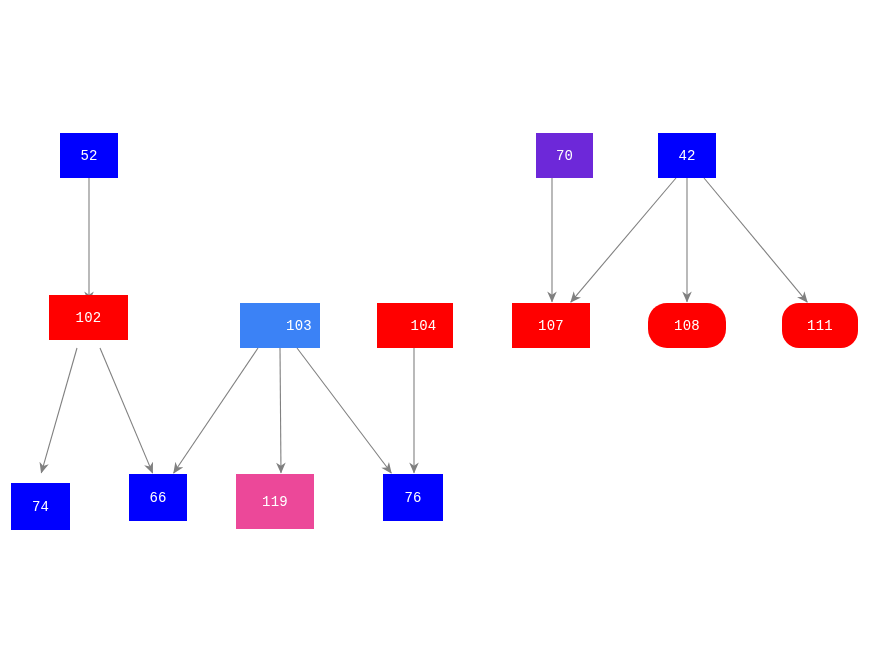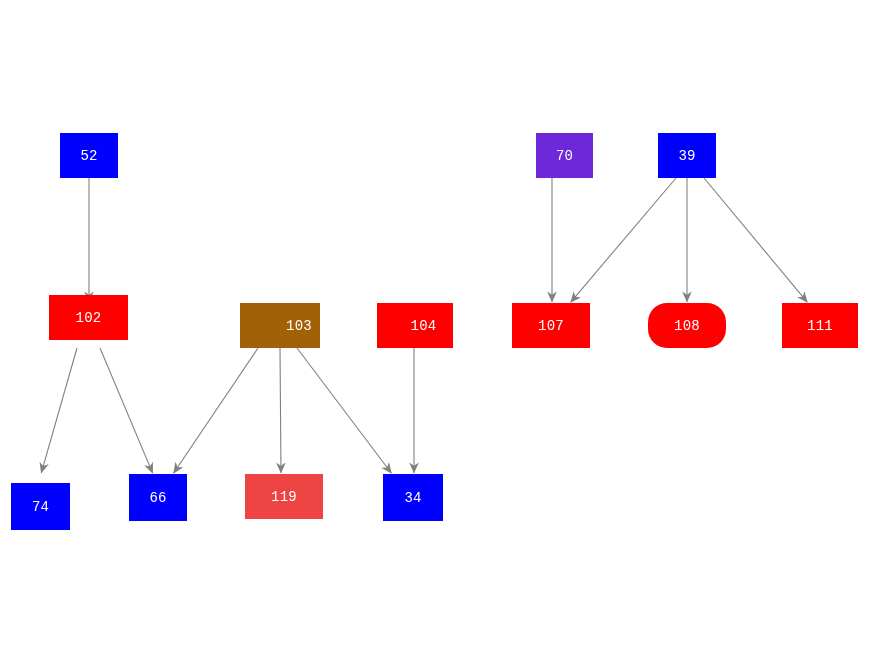--- a/index.html
+++ b/index.html
@@ -72,47 +72,47 @@
   </svg>
 
   <div id="node-group">
       <div class="node" style="left: 60px; top: 133px; width: 58px; height: 45px; background: rgb(0, 0, 255);">
         <span class="node-label" style="color: rgb(255, 255, 255);">52</span>
       </div>
       <div class="node" style="left: 523px; top: 133px; width: 57px; height: 45px; background: #6d28d9; margin-left: 13px;">
         <span class="node-label" style="color: rgb(255, 255, 255);">70</span>
       </div>
       <div class="node" style="left: 658px; top: 133px; width: 58px; height: 45px; background: rgb(0, 0, 255);">
-        <span class="node-label" style="color: rgb(255, 255, 255);">39</span>
+        <span class="node-label" style="color: rgb(255, 255, 255);">42</span>
       </div>
       <div class="node" style="left: 49px; top: 295px; width: 79px; height: 45px; background: rgb(255, 0, 0);">
         <span class="node-label" style="color: rgb(255, 255, 255);">102</span>
       </div>
-      <div class="node" style="left: 240px; top: 303px; width: 80px; height: 45px; background: #a16207; padding-left: 38px;">
+      <div class="node" style="left: 240px; top: 303px; width: 80px; height: 45px; background: #3b82f6; padding-left: 38px;">
         <span class="node-label" style="color: rgb(255, 255, 255);">103</span>
       </div>
       <div class="node" style="left: 377px; top: 303px; width: 76px; height: 45px; background: rgb(255, 0, 0); padding-left: 17px;">
         <span class="node-label" style="color: rgb(255, 255, 255);">104</span>
       </div>
       <div class="node" style="left: 512px; top: 303px; width: 78px; height: 45px; background: rgb(255, 0, 0);">
         <span class="node-label" style="color: #ffffff;">107</span>
       </div>
       <div class="node" style="left: 648px; top: 303px; width: 78px; height: 45px; background: rgb(255, 0, 0); border-radius: 19px;">
         <span class="node-label" style="color: rgb(255, 255, 255);">108</span>
       </div>
-      <div class="node" style="left: 782px; top: 303px; width: 76px; height: 45px; background: rgb(255, 0, 0);">
+      <div class="node" style="left: 782px; top: 303px; width: 76px; height: 45px; background: rgb(255, 0, 0); border-radius: 17px;">
         <span class="node-label" style="color: rgb(255, 255, 255);">111</span>
       </div>
       <div class="node" style="left: 11px; top: 474px; width: 59px; height: 47px; background: rgb(0, 0, 255); margin-top: 9px;">
         <span class="node-label" style="color: rgb(255, 255, 255);">74</span>
       </div>
       <div class="node" style="left: 129px; top: 474px; width: 58px; height: 47px; background: rgb(0, 0, 255);">
         <span class="node-label" style="color: rgb(255, 255, 255);">66</span>
       </div>
-      <div class="node" style="left: 245px; top: 474px; width: 78px; height: 45px; background: #ef4444;">
+      <div class="node" style="left: 236px; top: 474px; width: 78px; height: 55px; background: #ec4899;">
         <span class="node-label" style="color: rgb(255, 255, 255);">119</span>
       </div>
       <div class="node" style="left: 383px; top: 474px; width: 60px; height: 47px; background: rgb(0, 0, 255);">
-        <span class="node-label" style="color: rgb(255, 255, 255);">34</span>
+        <span class="node-label" style="color: rgb(255, 255, 255);">76</span>
       </div>
     </div>
 
 </div>
 
 </body></html>

